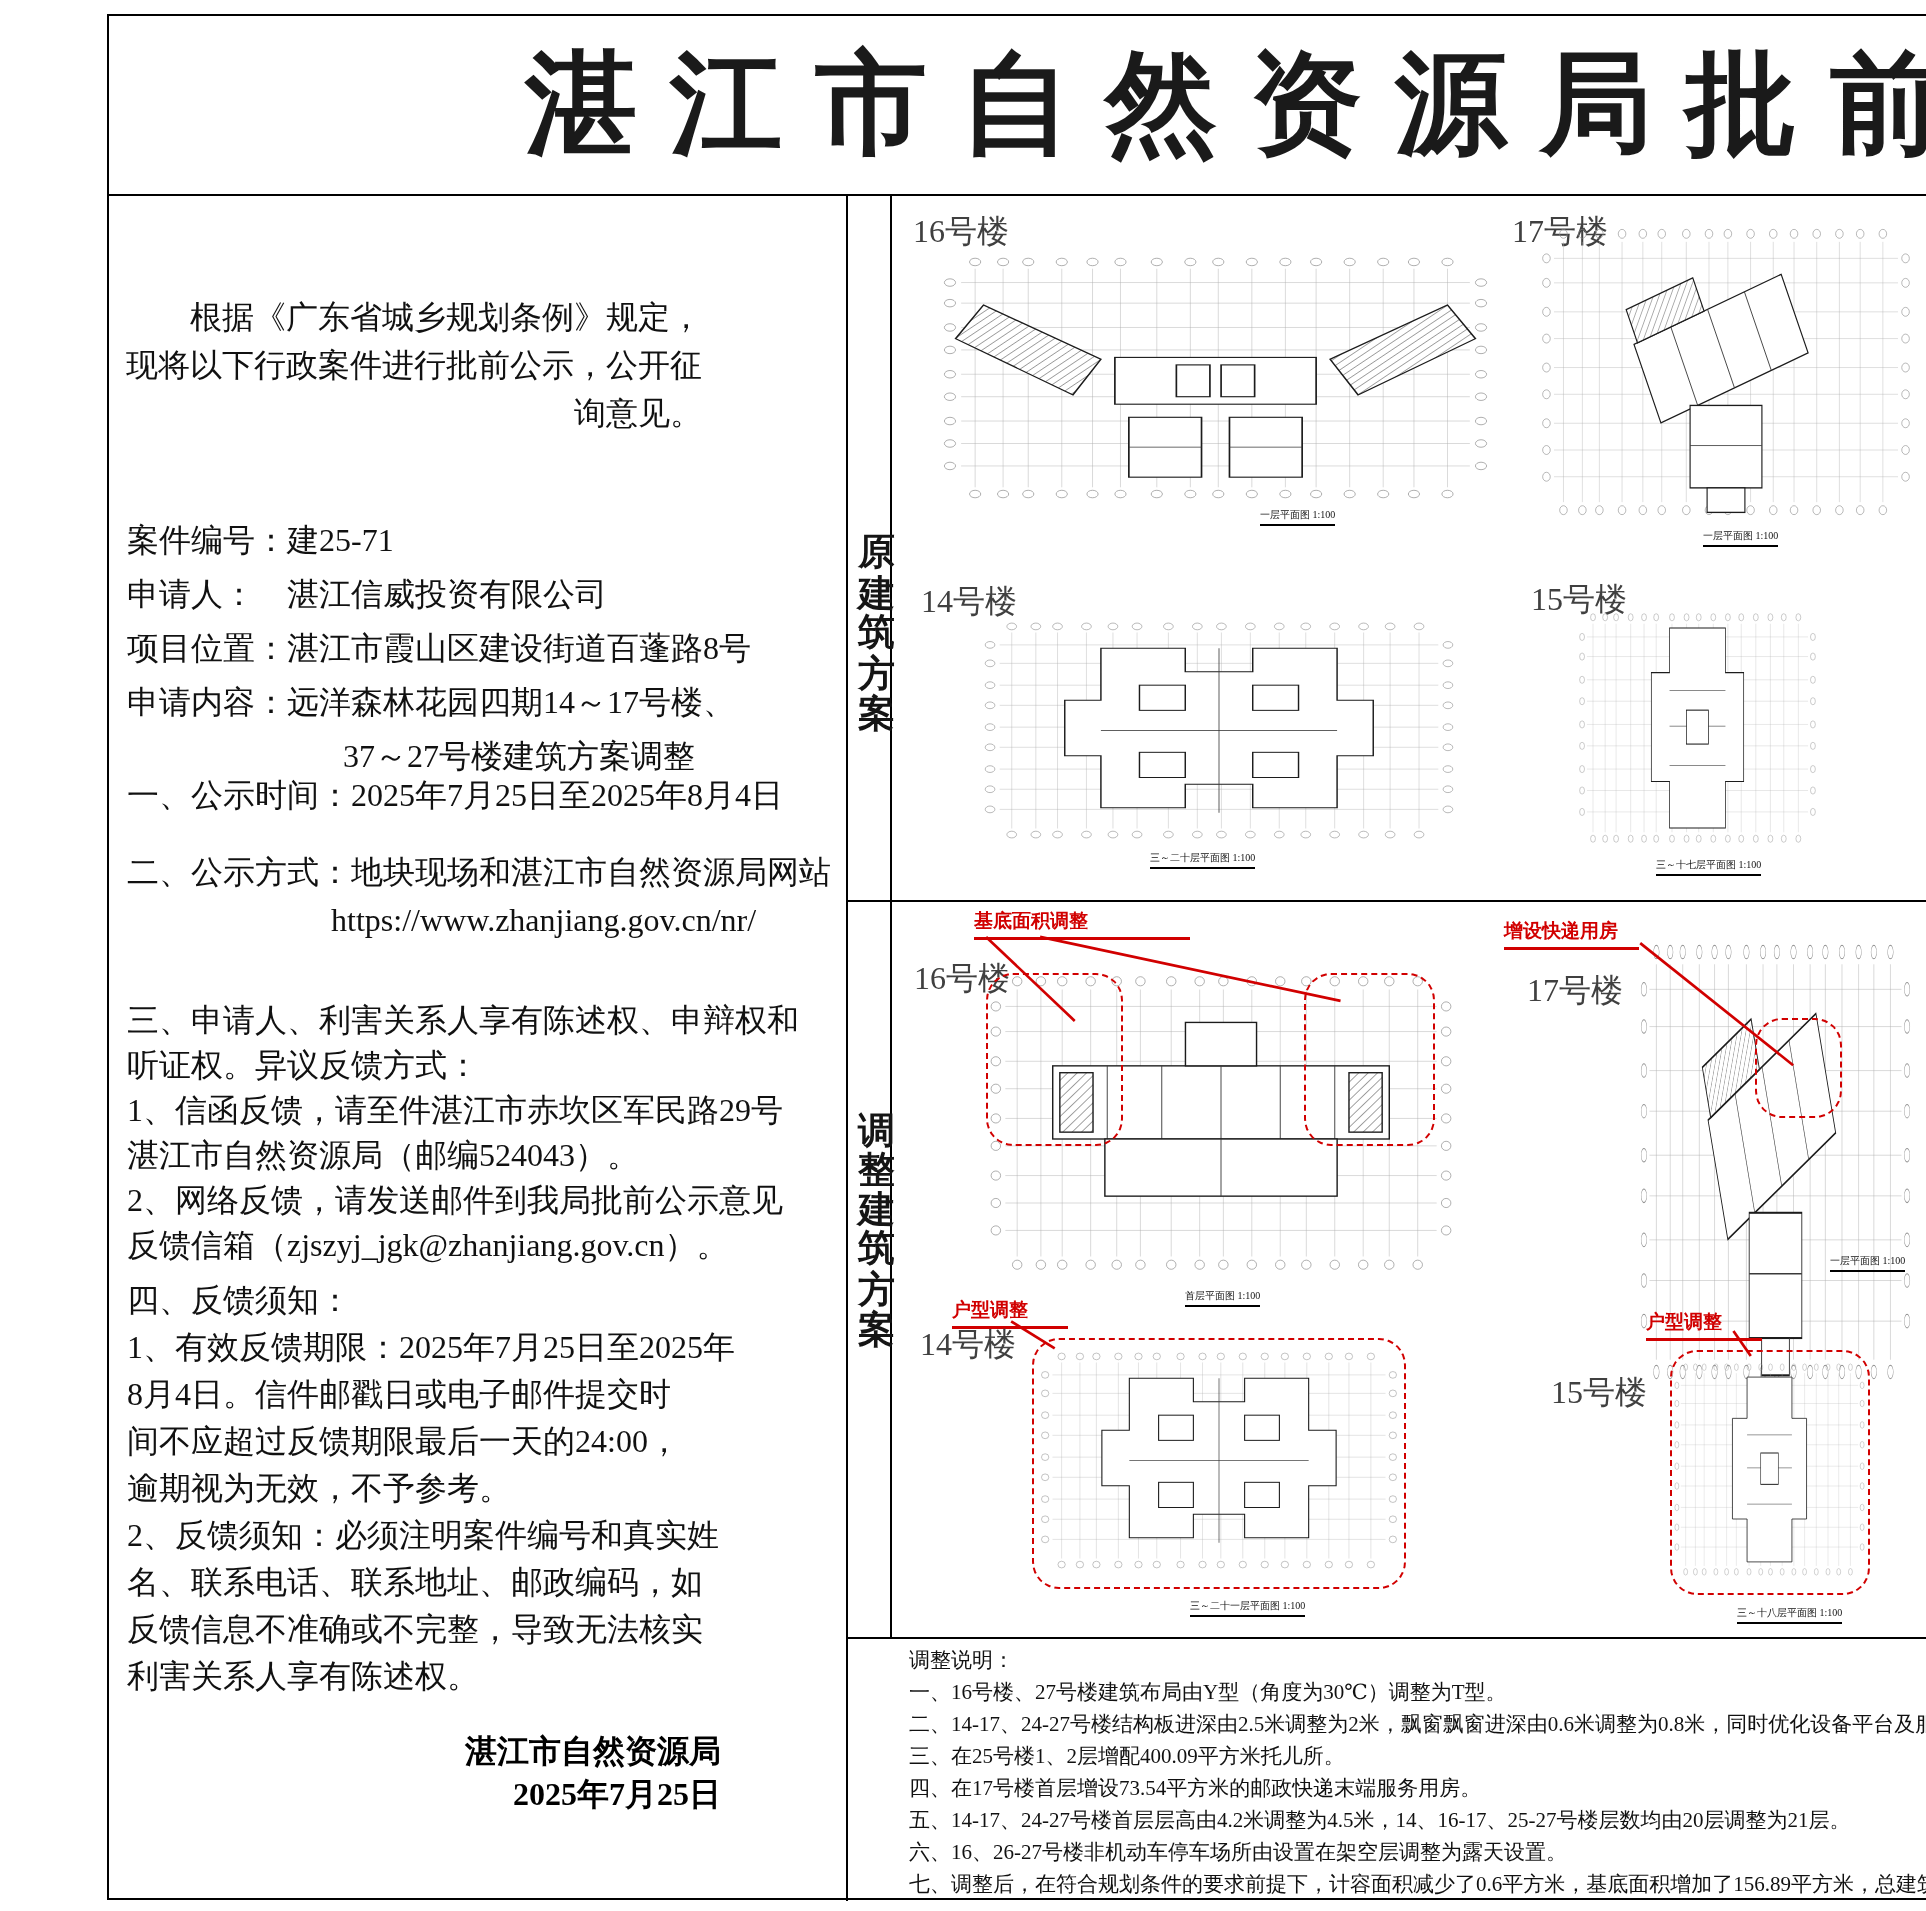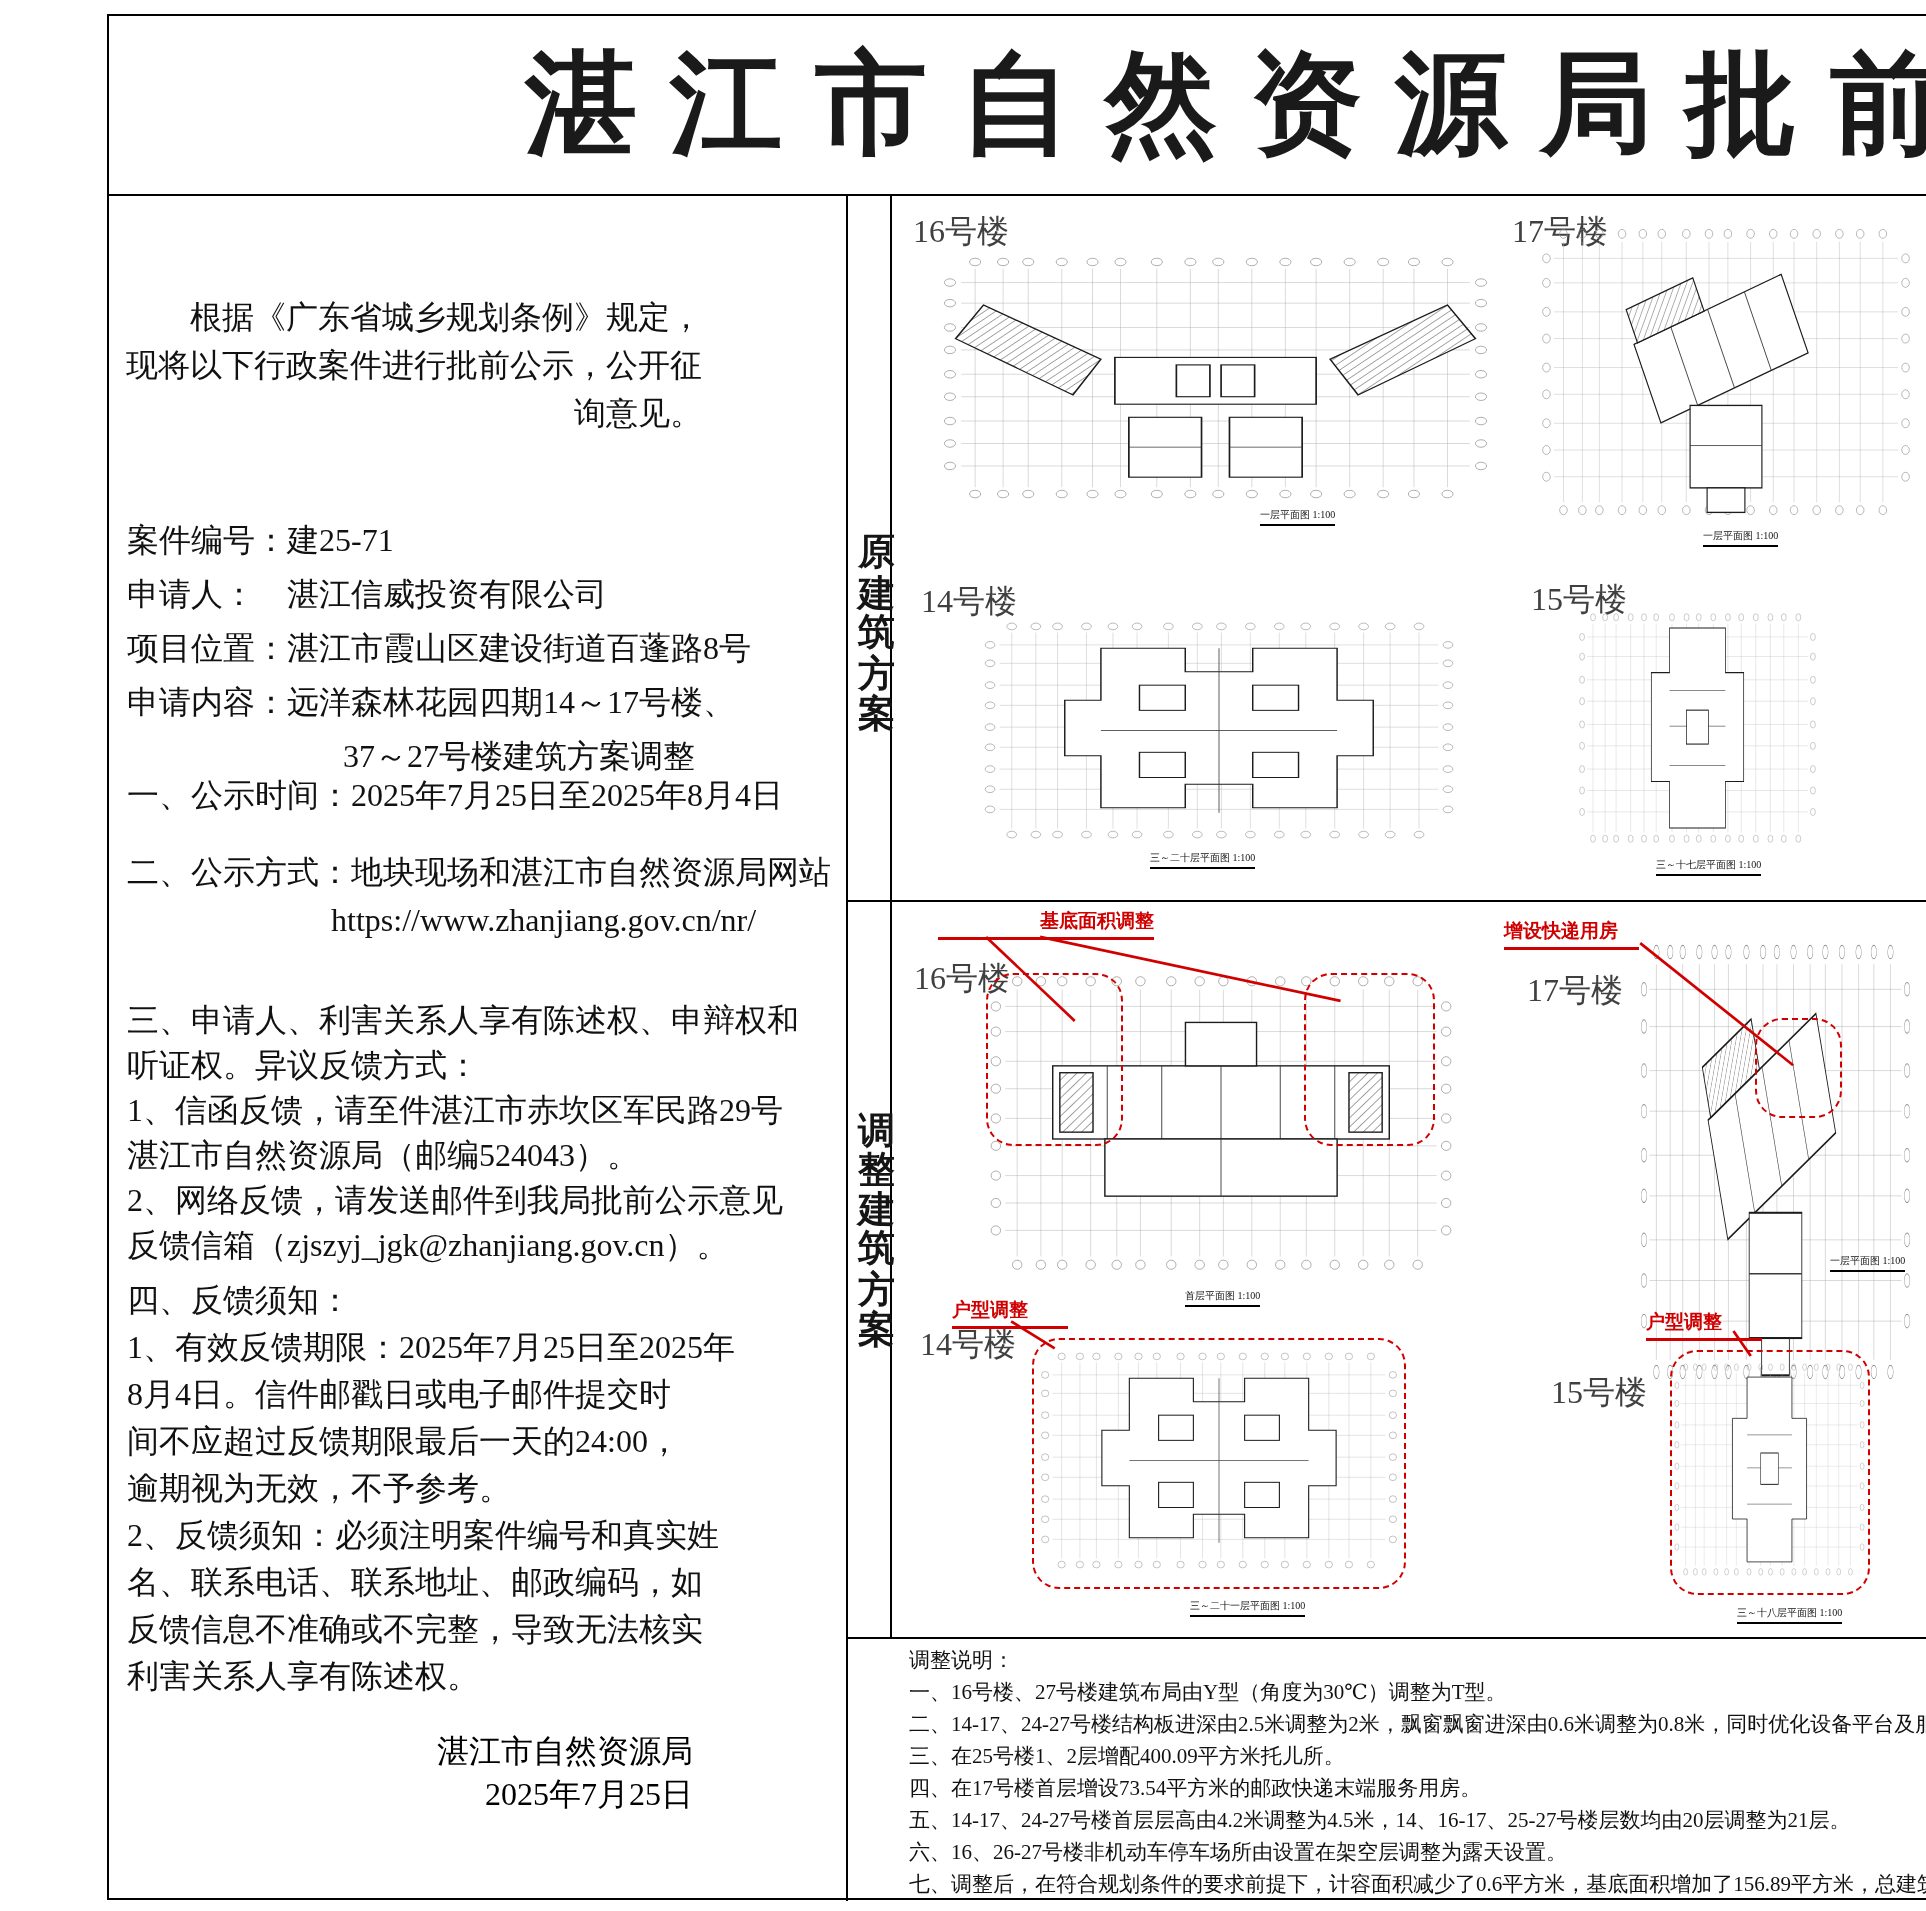--- a/index.html
+++ b/index.html
@@ -91,21 +91,21 @@
       <div>四、反馈须知：</div>
       <div>1、有效反馈期限：2025年7月25日至2025年</div>
       <div>8月4日。信件邮戳日或电子邮件提交时</div>
       <div>间不应超过反馈期限最后一天的24:00，</div>
       <div>逾期视为无效，不予参考。</div>
       <div>2、反馈须知：必须注明案件编号和真实姓</div>
       <div>名、联系电话、联系地址、邮政编码，如</div>
       <div>反馈信息不准确或不完整，导致无法核实</div>
       <div>利害关系人享有陈述权。</div>
     </div>
-    <div class="abs sig" style="left:8px;top:1536px;width:578px;">
+    <div class="abs sig" style="left:36px;top:1536px;width:578px;font-weight:bold;">
       <div>湛江市自然资源局</div>
       <div>2025年7月25日</div>
     </div>
   </div>
 
   <div class="abs vertical" style="left:851px;top:505px;">原建筑方案</div>
   <div class="abs vertical" style="left:851px;top:1082px;">调整建筑方案</div>
 
   <div class="abs plan-label" style="left:913px;top:210px;">16号楼</div>
   <div class="plan-canvas" style="left:936px;top:247px;width:559px;height:262px;">
@@ -467,21 +467,21 @@
     <path d="M385,70 h230 v125 h75 v305 h-75 v130 h-230 v-130 h-75 v-305 h75 z"></path>
     <line x1="385" y1="245" x2="615" y2="245"></line>
     <line x1="385" y1="345" x2="615" y2="345"></line>
     <line x1="385" y1="455" x2="615" y2="455"></line>
     <rect x="455" y="300" width="90" height="95"></rect>
         </g>
       </svg>
     </div>
   <div class="abs plan-caption" style="left:1656px;top:858px;">三～十七层平面图 1:100</div>
 
-  <div class="red-note red-ul" style="left:938px;top:908px;width:216px;text-align:right;">基底面积调整</div>
+  <div class="red-note red-ul" style="left:974px;top:908px;width:216px;">基底面积调整</div>
   <div class="abs plan-label" style="left:914px;top:957px;">16号楼</div>
   <div class="plan-canvas" style="left:984px;top:963px;width:474px;height:320px;">
       <svg viewBox="0 0 1000 700" preserveAspectRatio="none">
         <line class="gl" x1="70" y1="58" x2="70" y2="642"></line>
         <circle class="gb" cx="70" cy="40" r="10"></circle>
         <circle class="gb" cx="70" cy="660" r="10"></circle>
         <line class="gl" x1="120" y1="58" x2="120" y2="642"></line>
         <circle class="gb" cx="120" cy="40" r="10"></circle>
         <circle class="gb" cx="120" cy="660" r="10"></circle>
         <line class="gl" x1="165" y1="58" x2="165" y2="642"></line>

